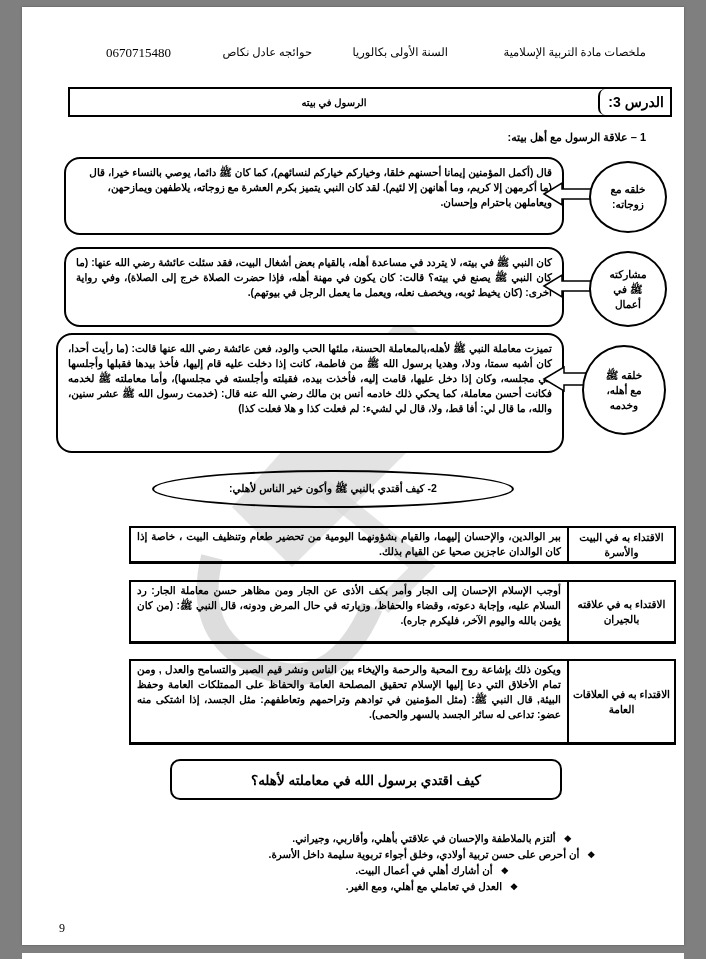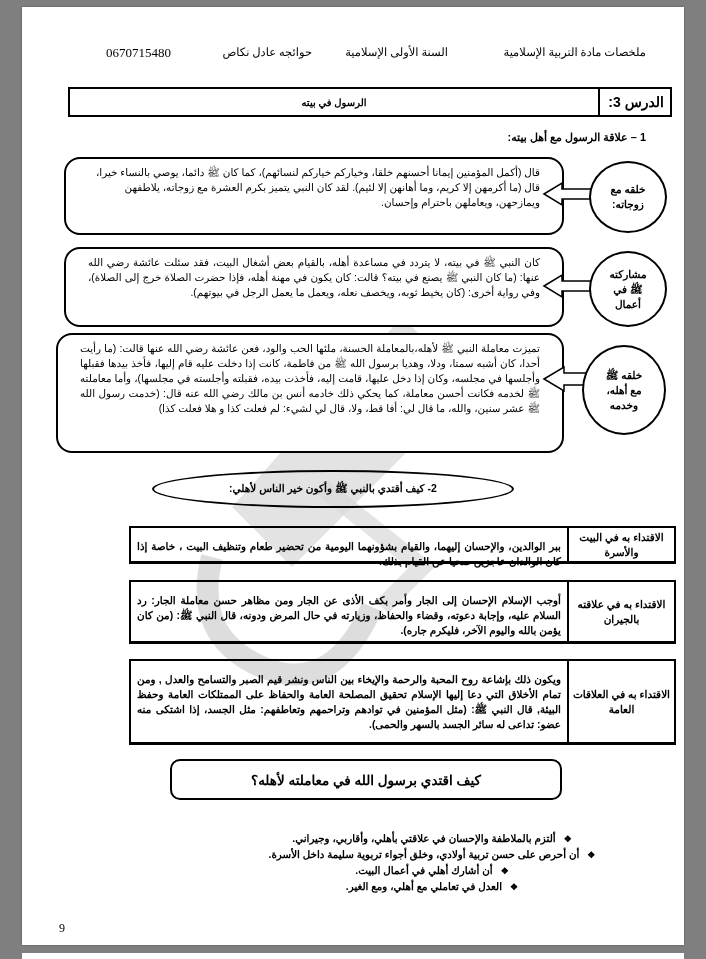--- a/index.html
+++ b/index.html
@@ -20,31 +20,32 @@
   .phone { font-family:"Liberation Serif", serif; font-size:13px; top:38px; }
 
   .title-box {
     left:46px; top:80px; width:600px; height:26px; border:2px solid #000;
     display:flex; direction:rtl;
   }
   .title-box .lesson {
     width:64px; border-left:2px solid #000; font-weight:bold; font-size:14px;
     display:flex; align-items:center; justify-content:flex-start; padding-right:6px;
     font-family:"Liberation Sans", sans-serif;
+    border-radius:7px;
   }
   .title-box .ttl {
     flex:1; display:flex; align-items:center; justify-content:center;
     font-weight:bold; font-size:10px; font-family:"Liberation Sans", sans-serif;
   }
   .section1 { right:38px; top:124px; font-size:11px; font-weight:bold; font-family:"Liberation Sans", sans-serif; }
 
   .rbox {
     border:2.5px solid #000; border-radius:16px; background:#fff;
-    font-family:"Liberation Sans", sans-serif; font-weight:normal; font-size:10.4px; line-height:15px;
-    padding:6px 22px; box-sizing:border-box;
+    font-family:"Liberation Sans", sans-serif; font-weight:bold; font-size:10.4px; line-height:15px;
+    padding:6px 10px; box-sizing:border-box;
   }
   .circle {
     border:2px solid #000; border-radius:50%; background:#fff;
     display:flex; align-items:center; justify-content:center; text-align:center;
     font-family:"Liberation Sans", sans-serif; font-weight:bold; font-size:10.5px; line-height:15px;
     box-sizing:border-box;
   }
   .arrow { position:absolute; }
   .ellipse {
     left:130px; top:463px; width:362px; height:38px; border:2.5px solid #000; border-radius:50%;
@@ -54,21 +55,21 @@
   }
   .table-box {
     left:107px; width:547px; border:2px solid #000; border-bottom-width:3px;
     display:flex; direction:rtl; box-sizing:border-box;
   }
   .table-box .lbl {
     width:105px; border-left:2px solid #000; display:flex; align-items:center; justify-content:center;
     text-align:center; font-family:"Liberation Sans", sans-serif; font-weight:bold; font-size:10.5px; line-height:15px;
   }
   .table-box .txt {
-    flex:1; padding:11px 6px; font-family:"Liberation Sans", sans-serif; font-weight:bold; font-size:10.4px;
+    flex:1; padding:1px 6px; font-family:"Liberation Sans", sans-serif; font-weight:bold; font-size:10.4px;
     line-height:15px; text-align:justify;
   }
   .q-box {
     left:148px; top:752px; width:392px; height:41px; border:2.5px solid #000; border-radius:10px;
     display:flex; align-items:center; justify-content:center; box-sizing:border-box;
     font-family:"Liberation Sans", sans-serif; font-weight:bold; font-size:13.5px; direction:rtl;
   }
   .bullets { left:200px; top:824px; width:420px; font-family:"Liberation Sans", sans-serif; font-weight:bold; font-size:10.3px; line-height:15px; }
   .bullets .b { text-align:center; direction:rtl; }
   .bullets .sym { font-size:9px; margin-left:8px; }
@@ -80,21 +81,21 @@
 
 <div class="page">
 
   <svg class="watermark" viewBox="0 0 330 430">
     <path d="M230 10 L300 80 L120 260 L60 200 Z" fill="#dcdcdc" opacity="0.8"></path>
     <path d="M40 250 Q20 330 90 360 Q160 390 200 300" stroke="#d4d4d4" stroke-width="22" fill="none" opacity="0.8"></path>
     <path d="M150 180 L250 260 L210 300" stroke="#d8d8d8" stroke-width="18" fill="none" opacity="0.7"></path>
   </svg>
 
   <div class="abs hdr-item rtl" style="right:38px;">ملخصات مادة التربية الإسلامية</div>
-  <div class="abs hdr-item rtl" style="right:236px;">السنة الأولى الإسلامية</div>
+  <div class="abs hdr-item rtl" style="right:236px;">السنة الأولى بكالوريا</div>
   <div class="abs hdr-item rtl" style="right:372px;">حوائجه عادل نكاص</div>
   <div class="abs phone" style="left:84px;">0670715480</div>
 
   <div class="abs title-box">
     <div class="lesson">الدرس 3:</div>
     <div class="ttl">الرسول في بيته</div>
   </div>
 
   <div class="abs section1 rtl">1 – علاقة  الرسول  مع أهل بيته:</div>
 

